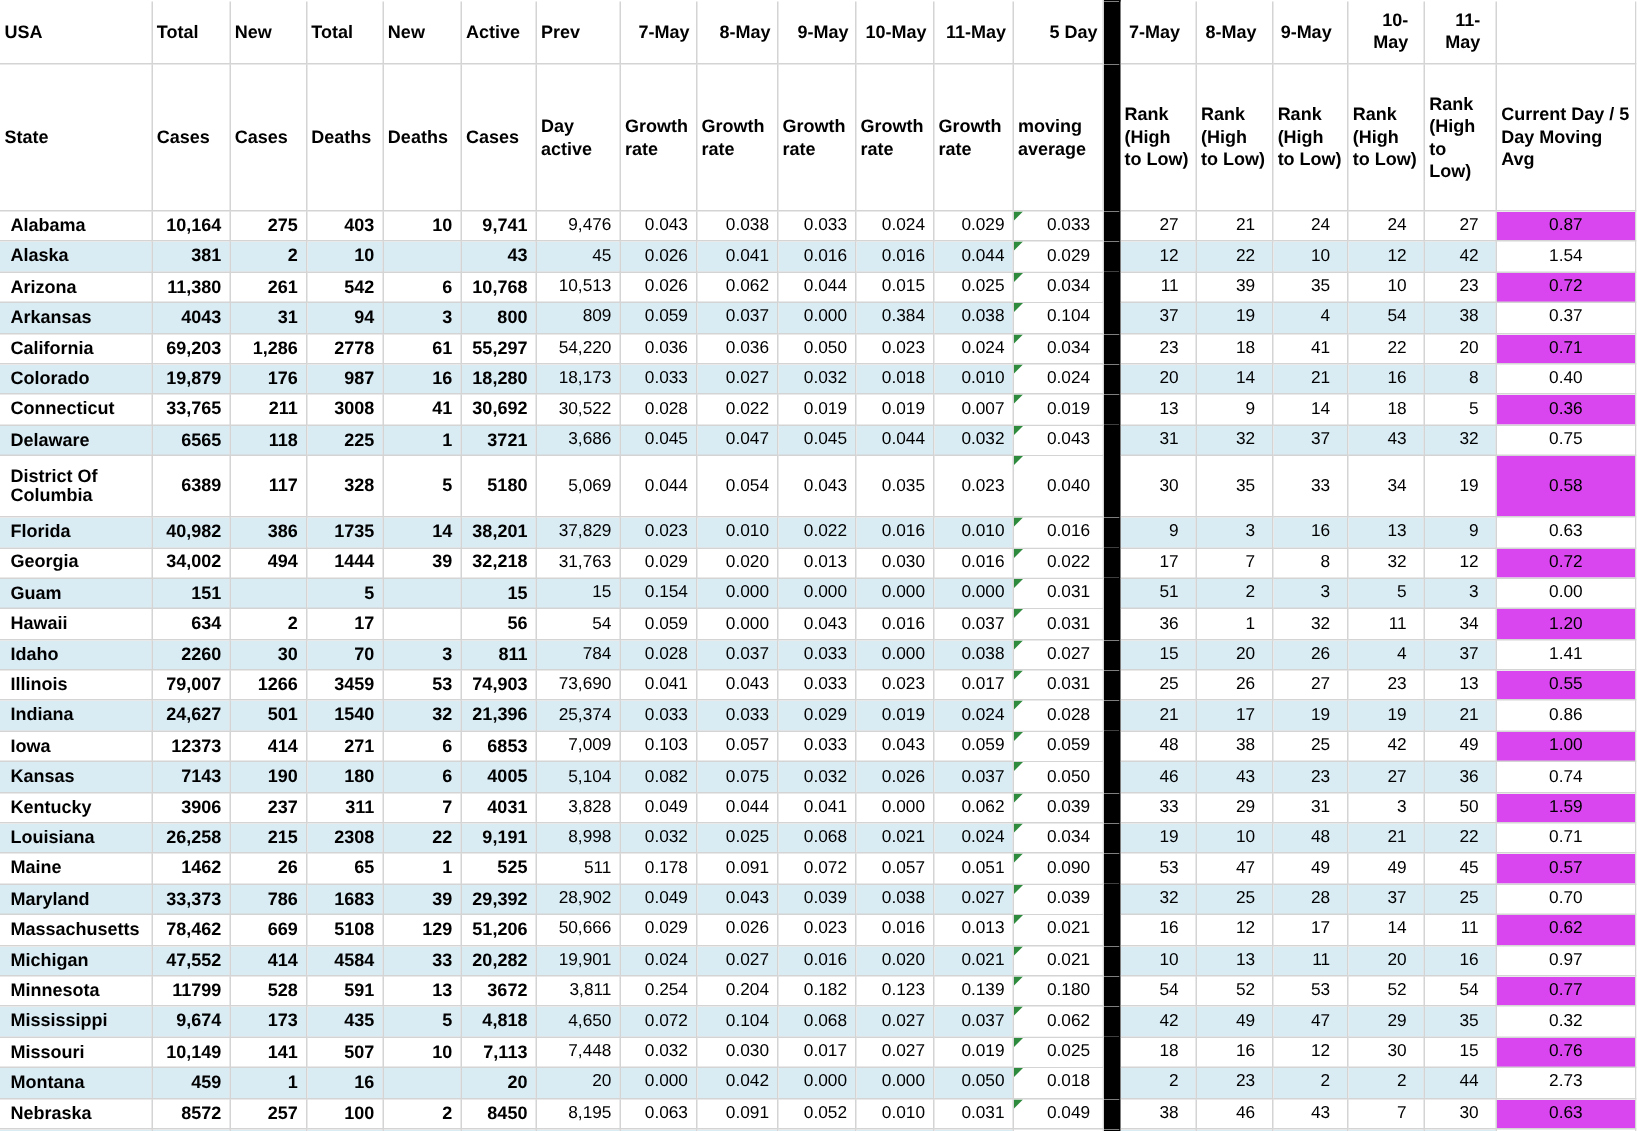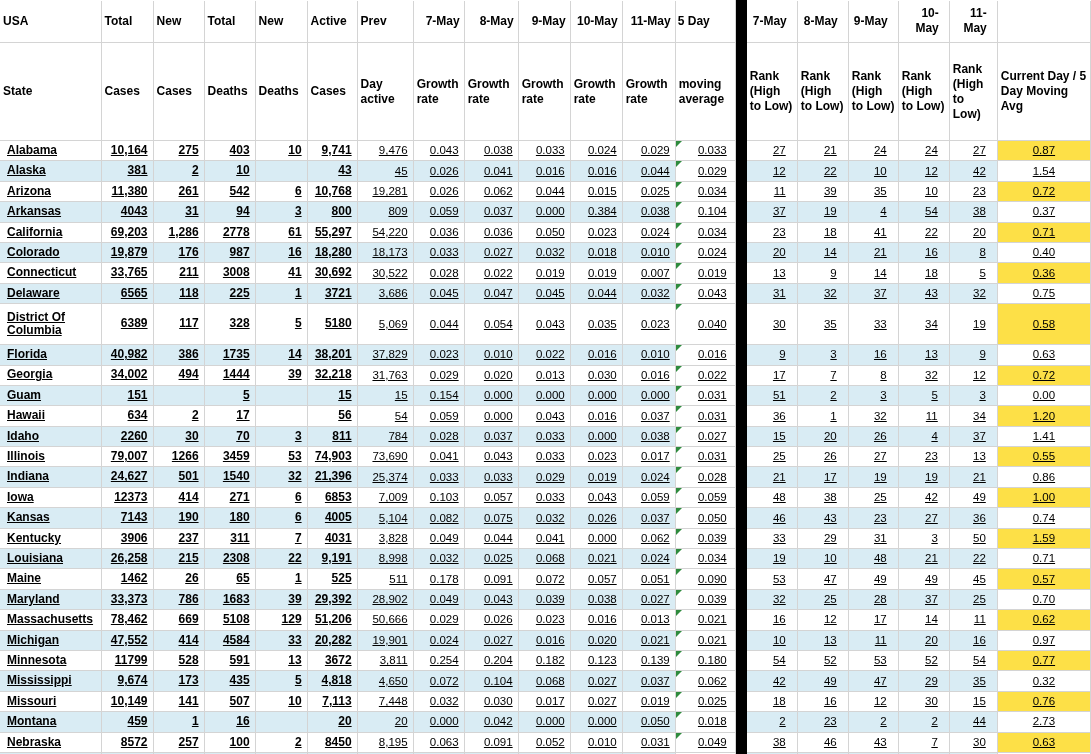--- a/index.html
+++ b/index.html
@@ -9,32 +9,32 @@
   }
   table{border-collapse:collapse;table-layout:fixed;width:1091px;}
   th,td{
     border-right:1px solid var(--grid,#d4d4d4);
     border-bottom:1px solid var(--grid,#d4d4d4);
     padding:0 4px;overflow:hidden;vertical-align:middle;
     font-size:11.5px;line-height:1.12;white-space:nowrap;
   }
   thead tr.h1{height:42px;}
   thead tr.h2{height:98px;}
-  tbody tr{height:20.4px;text-decoration:underline;}
+  tbody tr{height:20.4px;}
   tbody tr.tall{height:41px;}
   th{font-weight:bold;font-size:12px;text-align:left;white-space:normal;line-height:1.25;background:#fff;padding:0 3px;}
   th.h-dr{text-align:right;padding-right:4px;}
   th.h-rr{text-align:right;padding-right:10px;}
-  th.h-5day{text-align:left;padding-left:2px;}
+  th.h-5day{text-align:right;padding-left:2px;}
   .c-state{text-align:left;font-weight:bold;padding-left:7px;white-space:normal;font-size:12px;}
   .c-num{text-align:right;font-weight:bold;padding-right:5px;font-size:12px;}
   .c-prev,.c-growth{text-align:right;padding-right:5px;}
   .c-avg{text-align:right;padding-right:8px;position:relative;background:#fff;}
   .c-rank{text-align:right;padding-right:11px;}
-  .c-ratio{text-align:center;background:#fde047;}
+  .c-ratio{text-align:center;background:#d946ef;}
   .c-div{background:#000;border:1px solid #000;padding:0;}
   tr.stripe td{background:var(--stripe,#d9ecf4);}
   tr.stripe td.c-avg,tr.stripe td.c-ratio{background:#fff;}
   tr.stripe td.c-div{background:#000;}
   .tri{
     position:absolute;top:0;left:0;width:0;height:0;
     border-top:6px solid var(--flag,#2e8b3d);border-right:6px solid transparent;
   }
 </style>
 </head>
@@ -154,21 +154,21 @@
         <td class="c-rank">42</td>
         <td class="c-ratio">1.54</td>
       </tr>
       <tr>
         <td class="c-state">Arizona</td>
         <td class="c-num">11,380</td>
         <td class="c-num">261</td>
         <td class="c-num">542</td>
         <td class="c-num">6</td>
         <td class="c-num">10,768</td>
-        <td class="c-prev">19,281</td>
+        <td class="c-prev">10,513</td>
         <td class="c-growth">0.026</td>
         <td class="c-growth">0.062</td>
         <td class="c-growth">0.044</td>
         <td class="c-growth">0.015</td>
         <td class="c-growth">0.025</td>
         <td class="c-avg"><span>0.034</span><span class="tri"></span></td>
         <td class="c-div"></td>
         <td class="c-rank">11</td>
         <td class="c-rank">39</td>
         <td class="c-rank">35</td>

